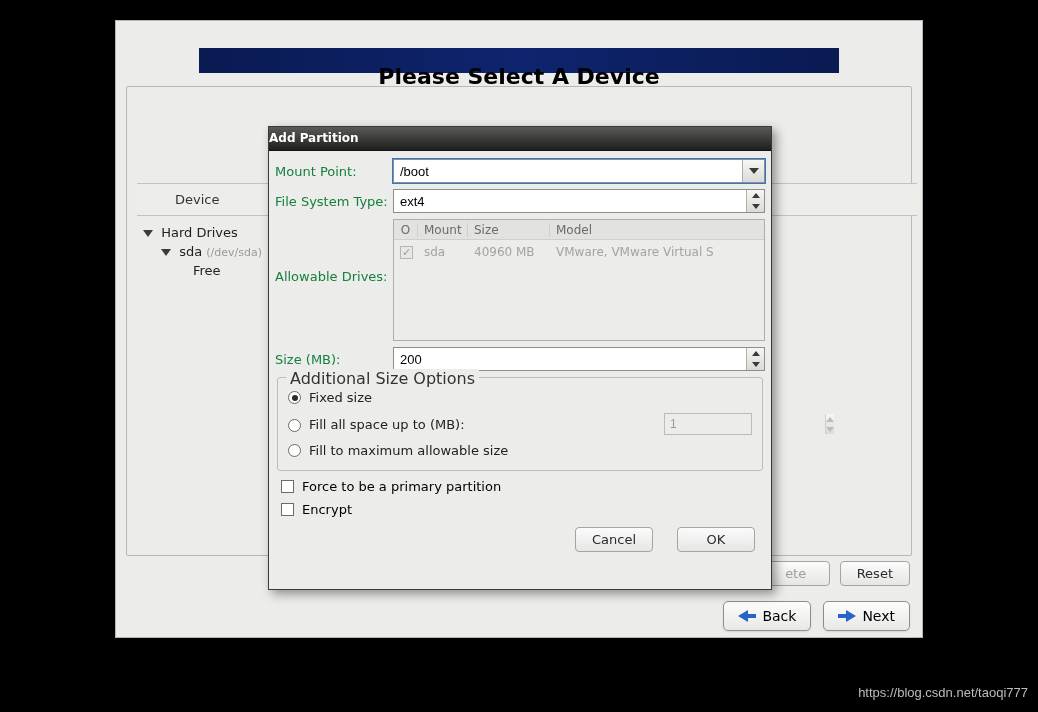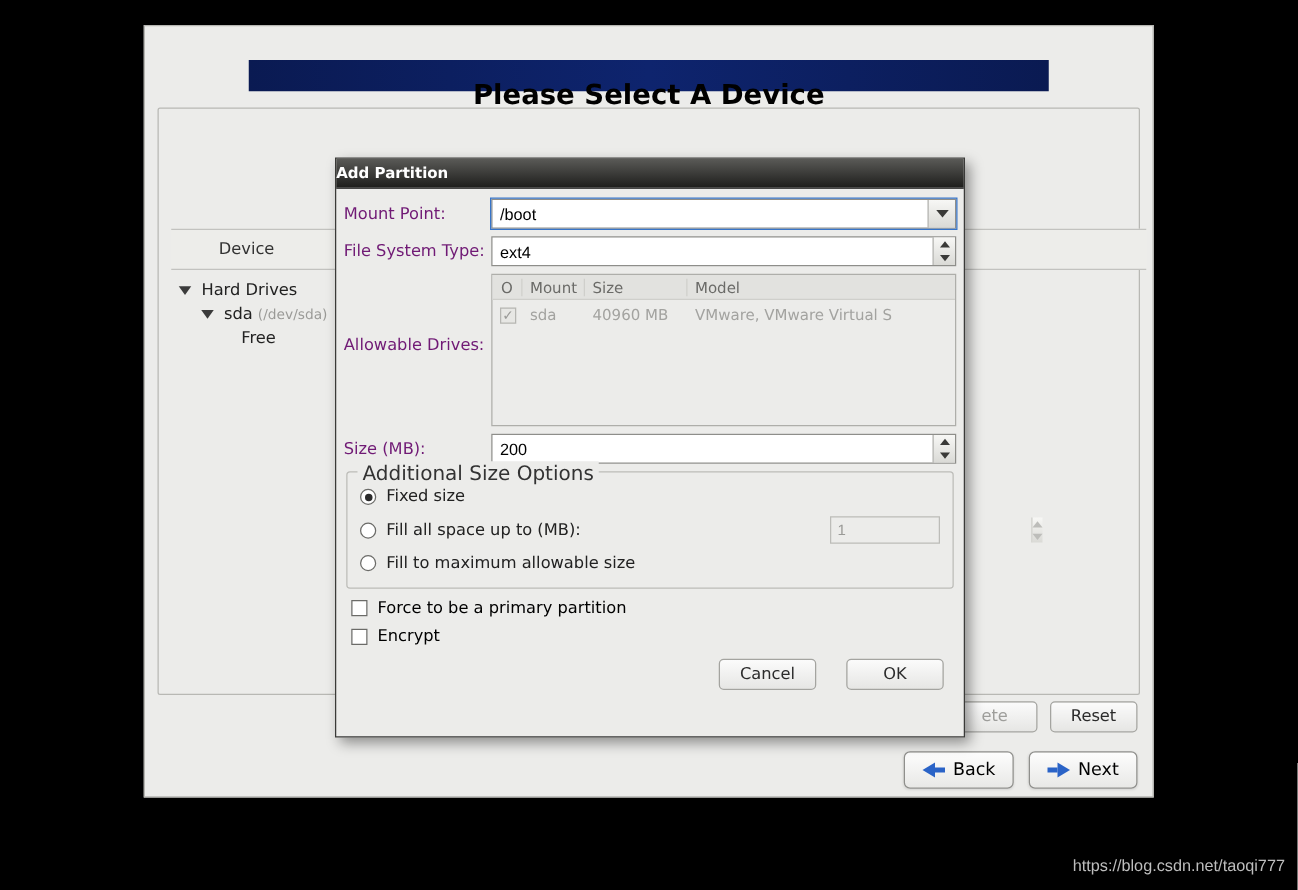--- a/index.html
+++ b/index.html
@@ -140,21 +140,21 @@
     font-size: 12px; font-weight: bold;
     padding-top: 4px;
     border-bottom: 1px solid #111;
   }
   .dialog-body { padding: 8px 6px 6px 6px; }
 
   .form-row {
     display: flex; align-items: center;
     margin-bottom: 6px;
   }
-  .form-label { width: 118px; font-size: 13px; color: #701a75; }
+  .form-label { width: 118px; font-size: 13px; color: #15803d; }
   .combo {
     flex: 1; display: flex;
     border: 1px solid #8e8e8a;
     background: #fff;
     height: 24px;
   }
   .combo input {
     flex: 1; border: none; outline: none;
     padding: 0 6px; font-size: 13px;
     background: transparent;
@@ -372,21 +372,21 @@
       </div>
     </div>
 
     <div class="group-box">
       <div class="group-title">Additional Size Options</div>
       <div class="radio-row">
         <span class="radio checked"></span>
         <span>Fixed size</span>
       </div>
       <div class="radio-row" style="justify-content:space-between;">
-        <span style="display:flex;align-items:center;">
+        <span style="display:flex;align-items:flex-end;">
           <span class="radio"></span>
           <span>Fill all space up to (MB):</span>
         </span>
         <span class="fill-input">
           <input disabled="" value="1" style="">
           <span class="spinner-btns" style="border-left:1px solid #cfcfcb;">
             <span class="spin-up">
                 <span class="tri-up" style="border-bottom-color:#bdbdba"></span>
               </span>
             <span class="spin-down">

